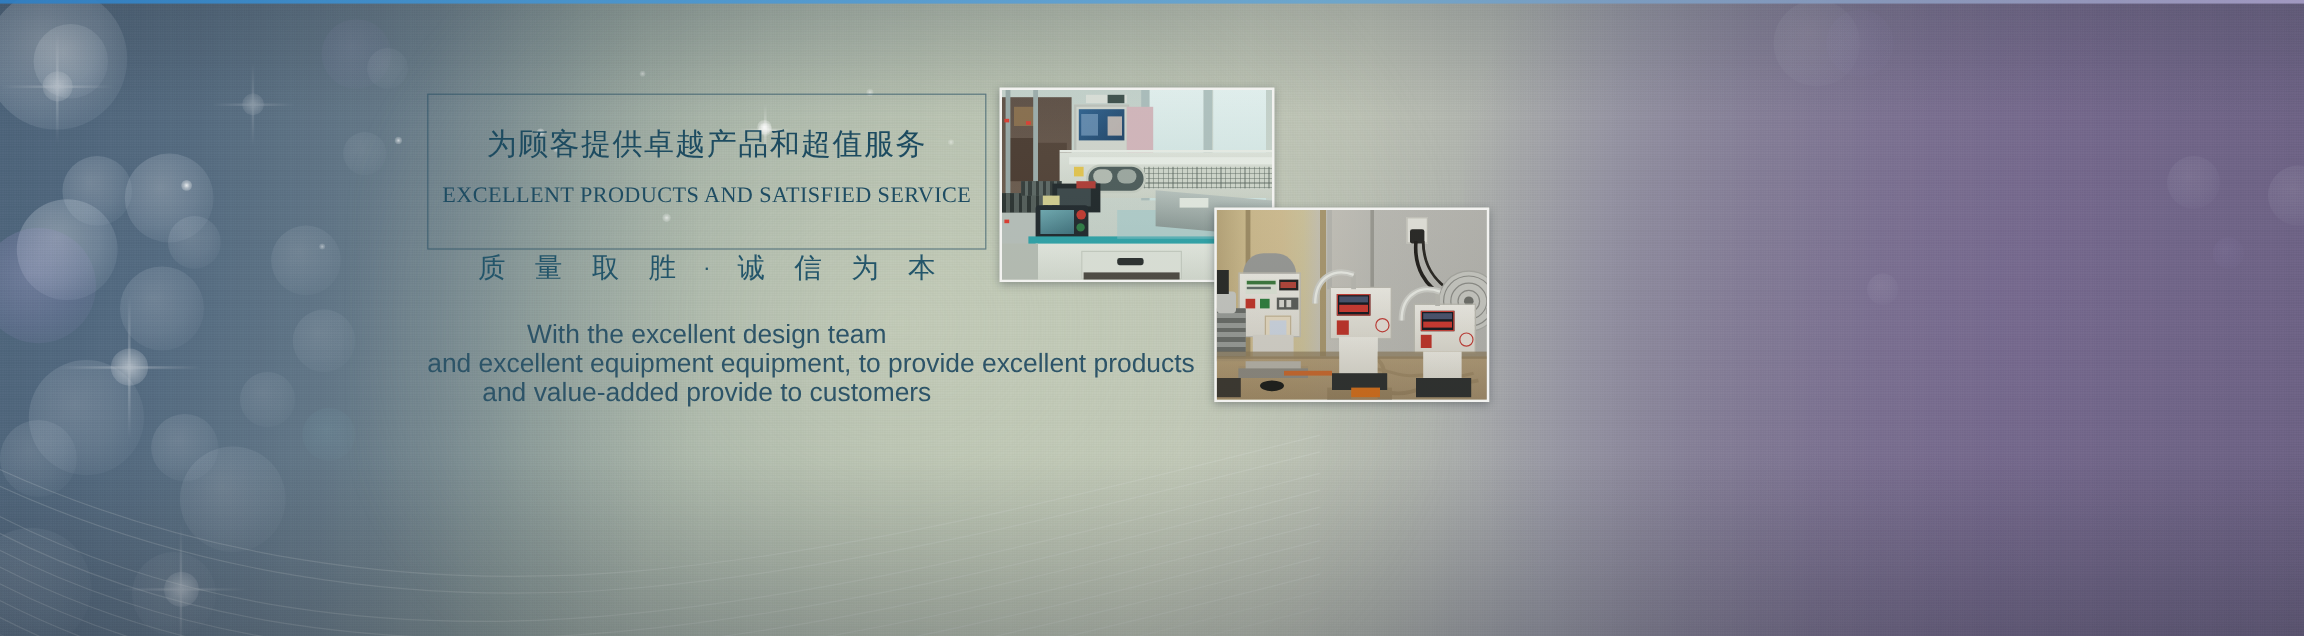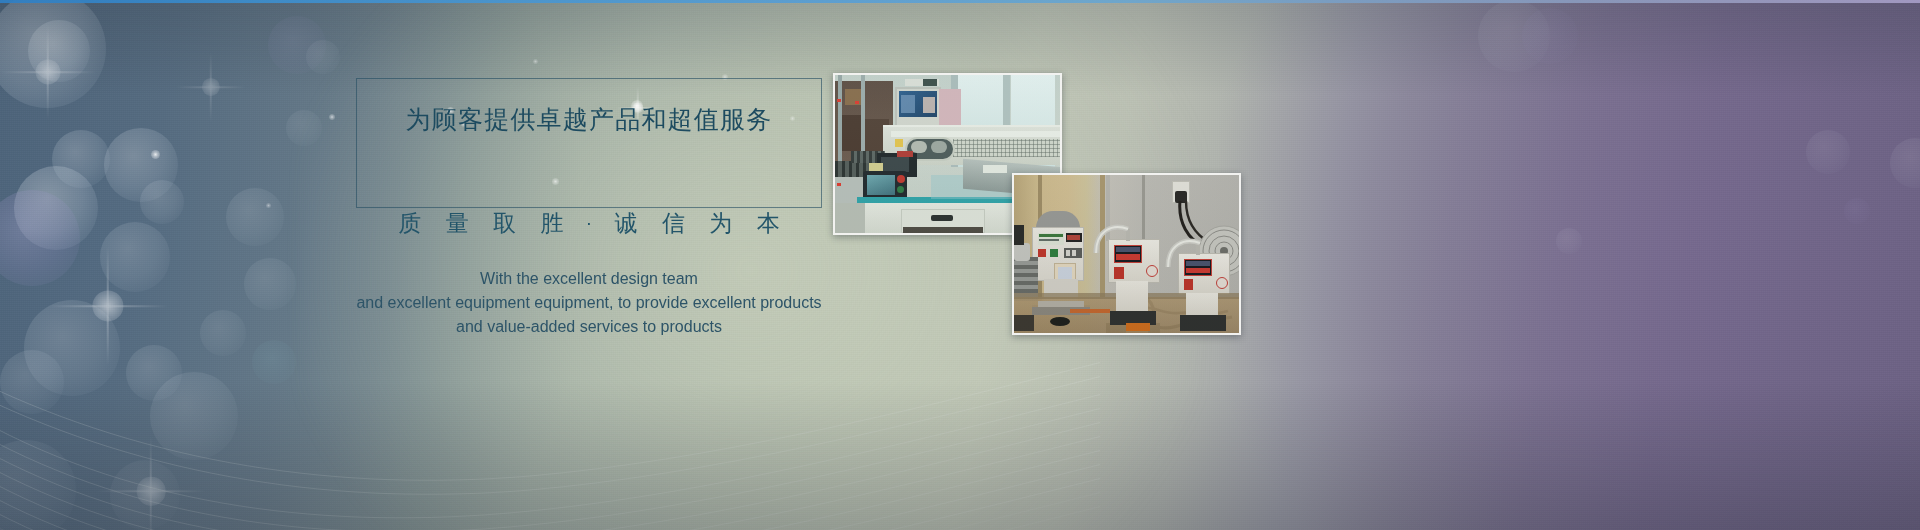--- a/index.html
+++ b/index.html
@@ -245,21 +245,21 @@
     position: relative;
     top: -2px;
   }
 
   .paragraph {
     margin-top: 28px;
     margin-left: 356px;
     width: 466px;
     text-align: center;
     color: #2d5468;
-    font-size: 16px;
+    font-size: 22px;
     line-height: 24px;
     font-family: "Liberation Sans", "DejaVu Sans", sans-serif;
     white-space: nowrap;
   }
   .paragraph div {
     white-space: nowrap;
   }
 
   
   .photo {
@@ -365,38 +365,39 @@
   </svg>
 
   <div class="bg-noise"></div>
   <div class="bg-vignette"></div>
   <div class="top-rule"></div>
 
   <div class="text-block">
 
     <div class="headline-box">
       <div class="headline-cn">为顾客提供卓越产品和超值服务</div>
+      <div class="headline-en">EXCELLENT PRODUCTS AND SATISFIED SERVICE</div>
     </div>
 
     <div class="slogan">
       <span>质</span>
       <span>量</span>
       <span>取</span>
       <span>胜</span>
       <span class="dot">·</span>
       <span>诚</span>
       <span>信</span>
       <span>为</span>
       <span>本</span>
     </div>
 
     <div class="paragraph">
       <div>With the excellent design team</div>
       <div>and excellent equipment equipment, to provide excellent products</div>
-      <div>and value-added services to products</div>
+      <div>and value-added provide to customers</div>
     </div>
   </div>
 
   <div class="photo photo-1">
     <div class="ph-inner">
 
       <div class="ph-el" style="inset:0; background:linear-gradient(to bottom,#c8d3cc 0%,#cfd8cf 45%,#c3ccc3 100%);"></div>
 
       <div class="ph-el" style="left:122px; top:0; width:46px; height:92px; background:linear-gradient(to bottom,#e9f4f2,#cfe3e0);"></div>
       <div class="ph-el" style="left:176px; top:0; width:44px; height:96px; background:linear-gradient(to bottom,#eaf5f3,#d2e5e2);"></div>

